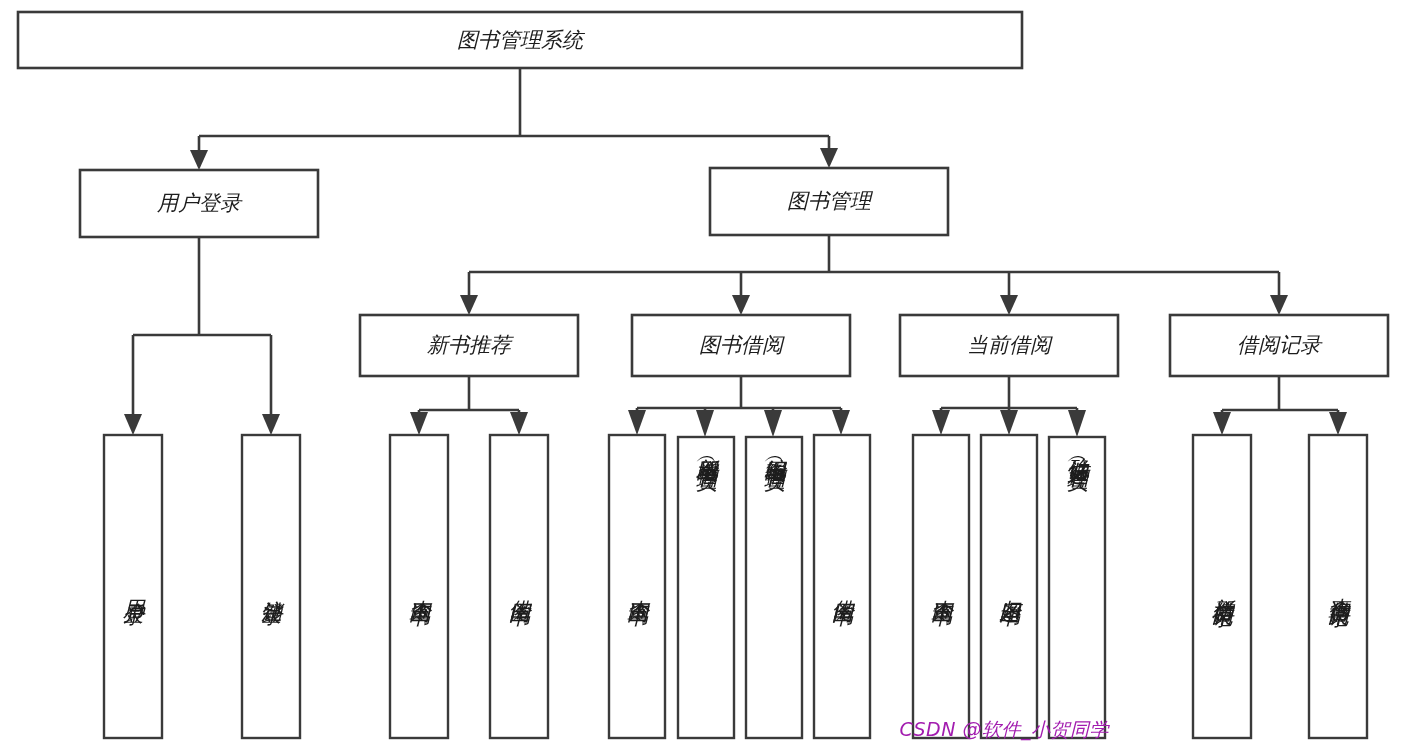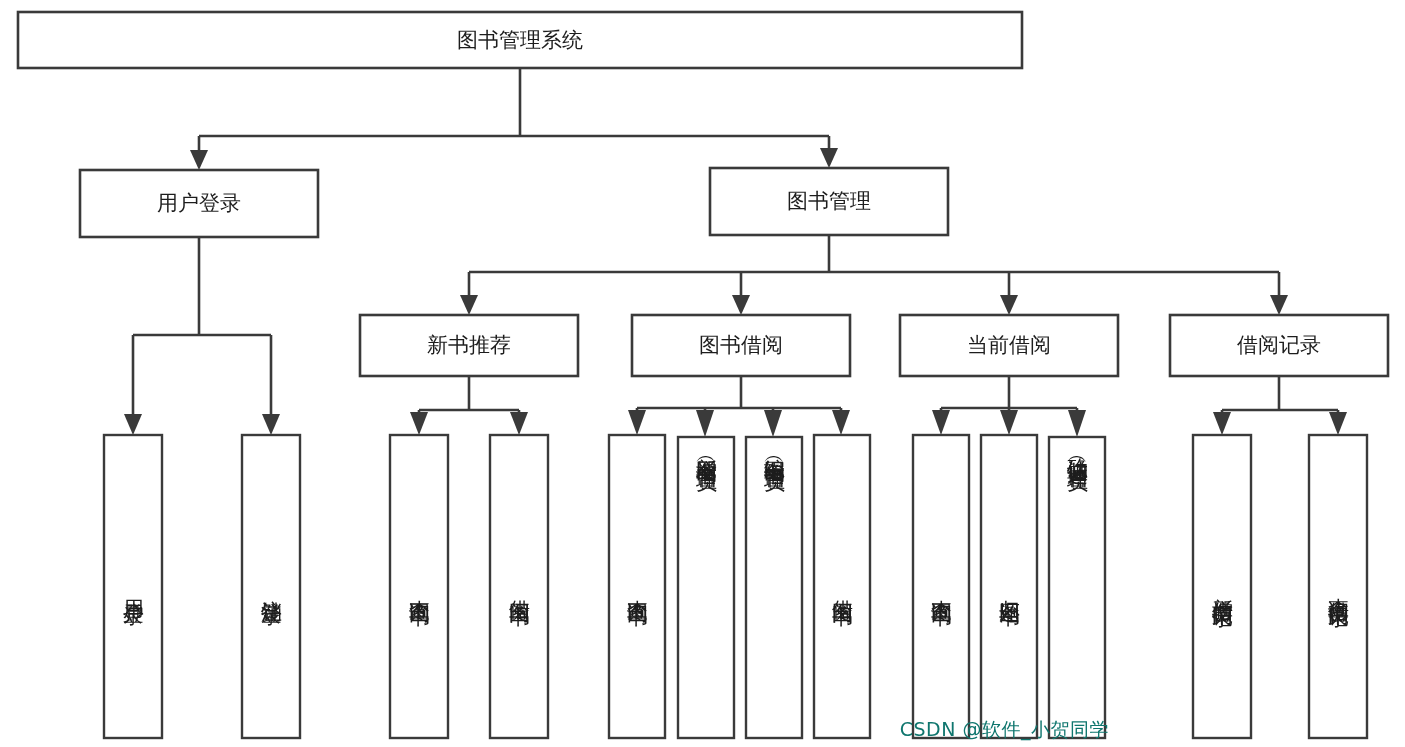--- a/index.html
+++ b/index.html
@@ -12,20 +12,21 @@
     width: 1405px;
     height: 747px;
     overflow: hidden;
     font-family: "DejaVu Sans", "Liberation Sans", sans-serif;
   }
   #diagram-root {
     position: relative;
     width: 1117px;
     height: 747px;
     background: #ffffff;
+    font-style: italic;
   }
   svg#tree-svg {
     position: absolute;
     left: 0;
     top: 0;
     width: 1405px;
     height: 747px;
     display: block;
   }
   .node-box {
@@ -72,21 +73,21 @@
     color: #1d1d1d;
     white-space: nowrap;
     text-align: center;
   }
   .watermark {
     position: absolute;
     right: 8px;
     bottom: 4px;
     font-family: "DejaVu Sans", "Liberation Sans", sans-serif;
     font-size: 19px;
-    color: #0f766e;
+    color: #a21caf;
     letter-spacing: 0.5px;
     white-space: nowrap;
     user-select: none;
   }
 </style>
 </head>
 <body>
 
 <div id="diagram-root">
 

